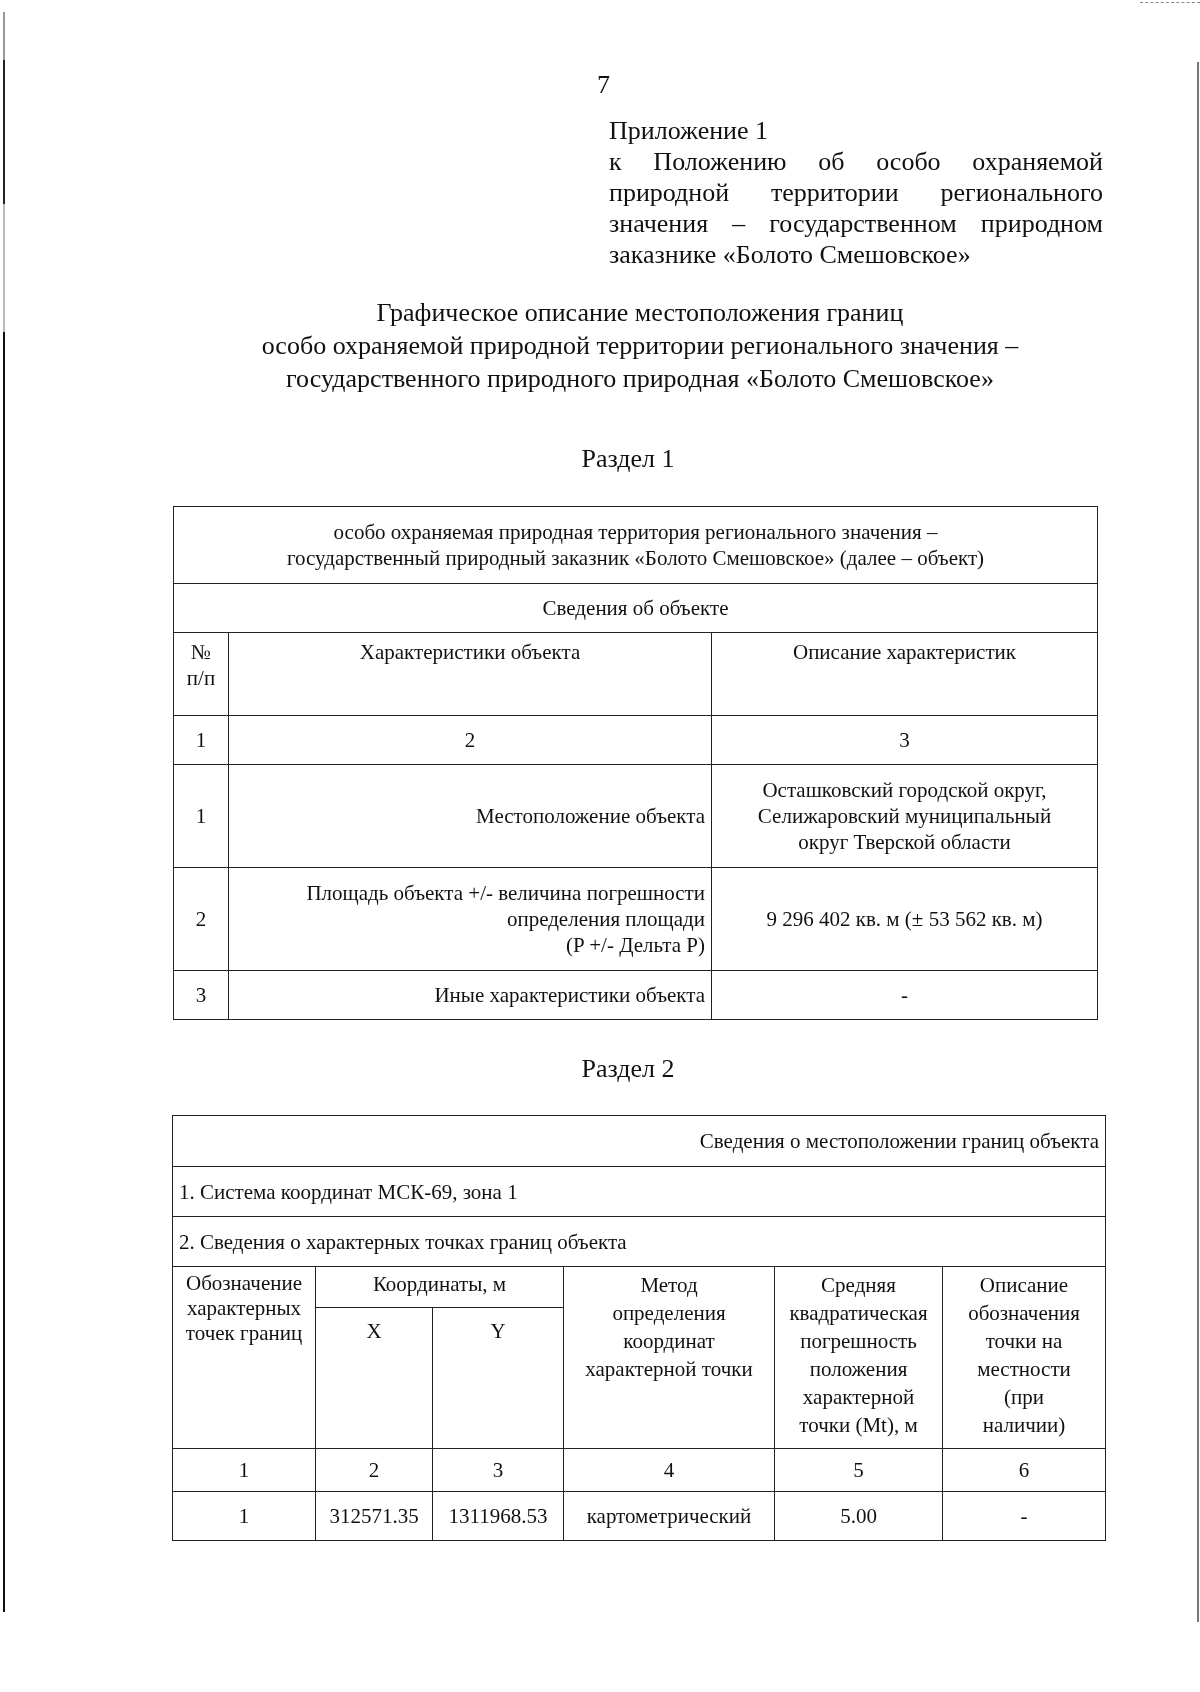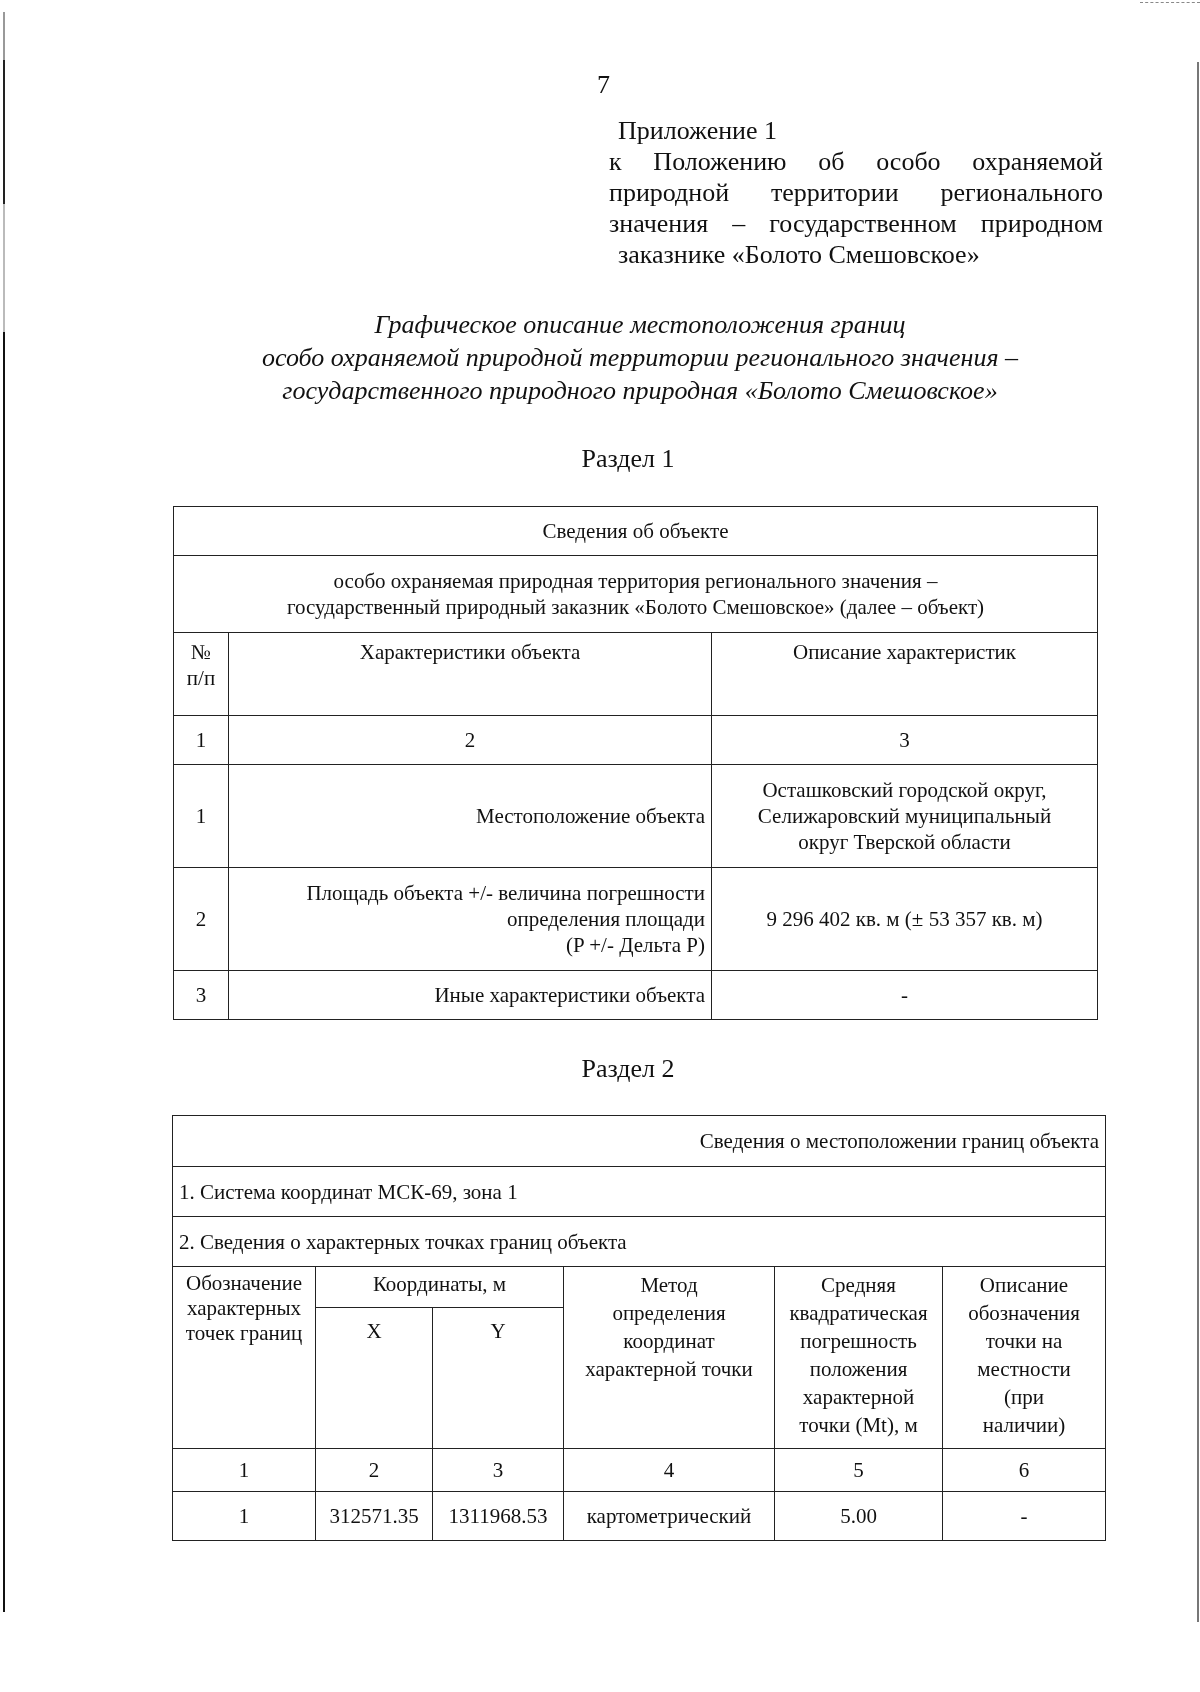--- a/index.html
+++ b/index.html
@@ -54,31 +54,29 @@
       line-height: 31px;
     }
     .appendix .line {
       display: block;
       text-align: justify;
       text-align-last: justify;
     }
     .appendix .line.first,
     .appendix .line.last {
       text-align-last: left;
-      margin-left: 9px;
     }
     .doc-title {
       position: absolute;
       left: 160px;
-      top: 308px;
+      top: 296px;
       width: 960px;
       text-align: center;
       font-size: 26px;
       line-height: 33px;
-      font-style: italic;
     }
     .doc-title span { display: block; }
     .section-heading {
       position: absolute;
       width: 1200px;
       left: 0;
       text-align: center;
       font-size: 26px;
     }
     .sec1 { top: 444px; left: 28px; }
@@ -149,27 +147,27 @@
   <span>Графическое описание местоположения границ</span>
   <span>особо охраняемой природной территории регионального значения –</span>
   <span>государственного природного природная «Болото Смешовское»</span>
 </div>
 
 <div class="section-heading sec1">Раздел 1</div>
 
 <table class="t1">
   <tbody>
       <tr>
-    <td class="hdr" colspan="3">Сведения об объекте</td>
-  </tr>
-  <tr>
     <td class="obj" colspan="3">
       <div>особо охраняемая природная территория регионального значения –</div>
       <div>государственный природный заказник «Болото Смешовское» (далее – объект)</div>
     </td>
+  </tr>
+  <tr>
+    <td class="hdr" colspan="3">Сведения об объекте</td>
   </tr>
   <tr class="colhead">
     <td class="c1">№<br>п/п</td>
     <td class="c2" style="text-align:center">Характеристики объекта</td>
     <td class="c3">Описание характеристик</td>
   </tr>
   <tr class="nums">
     <td class="c1">1</td>
     <td class="c2" style="text-align:center">2</td>
     <td class="c3">3</td>
@@ -183,21 +181,21 @@
       <div>округ Тверской области</div>
     </td>
   </tr>
   <tr class="r2">
     <td class="c1">2</td>
     <td class="c2 left">
       <div>Площадь объекта +/- величина погрешности</div>
       <div>определения площади</div>
       <div>(P +/- Дельта P)</div>
     </td>
-    <td class="c3">9 296 402 кв. м (± 53 357 кв. м)</td>
+    <td class="c3">9 296 402 кв. м (± 53 562 кв. м)</td>
   </tr>
   <tr class="r3">
     <td class="c1">3</td>
     <td class="c2 left">Иные характеристики объекта</td>
     <td class="c3">-</td>
   </tr>
 </tbody>
   </table>
 
 <div class="section-heading sec2">Раздел 2</div>

